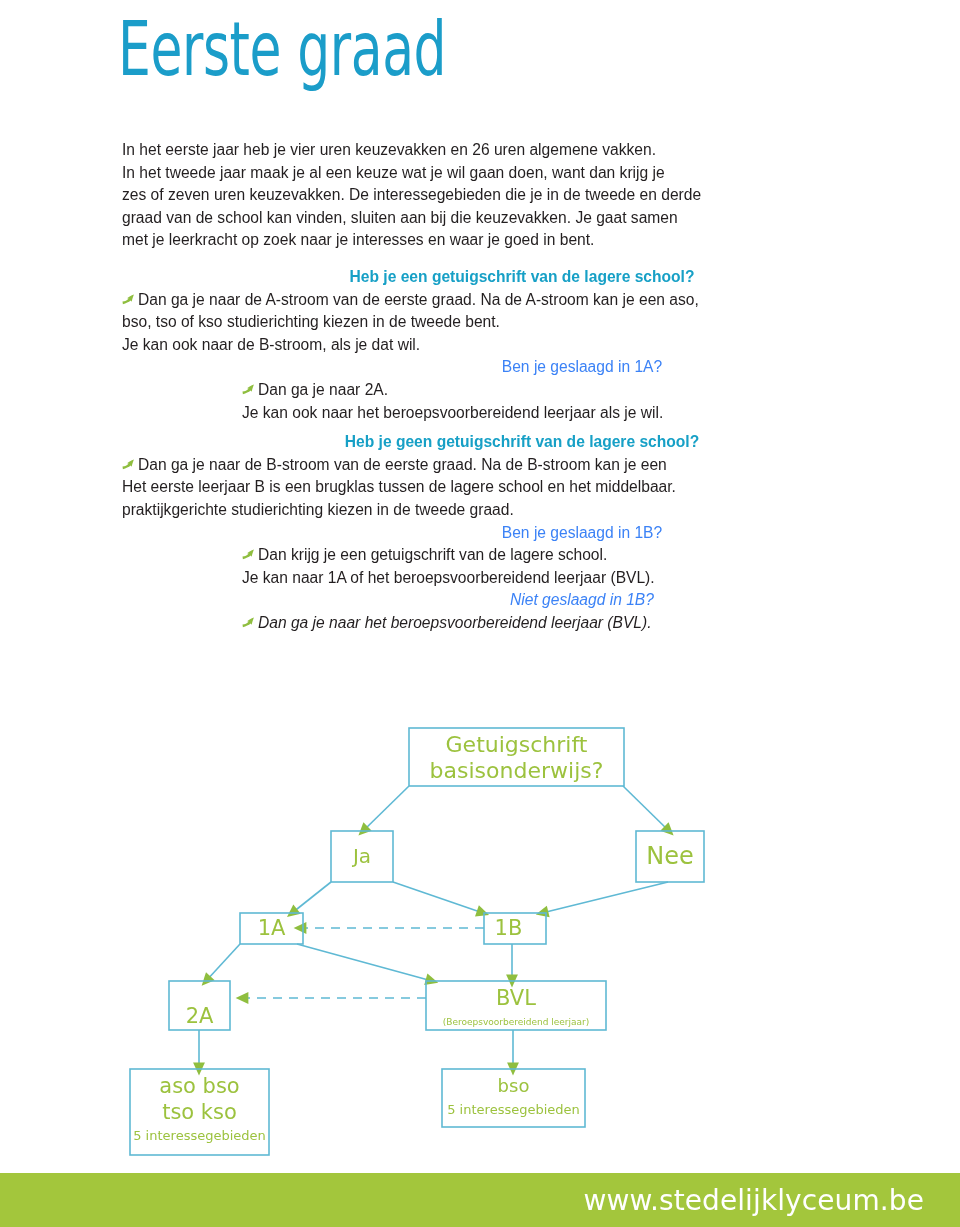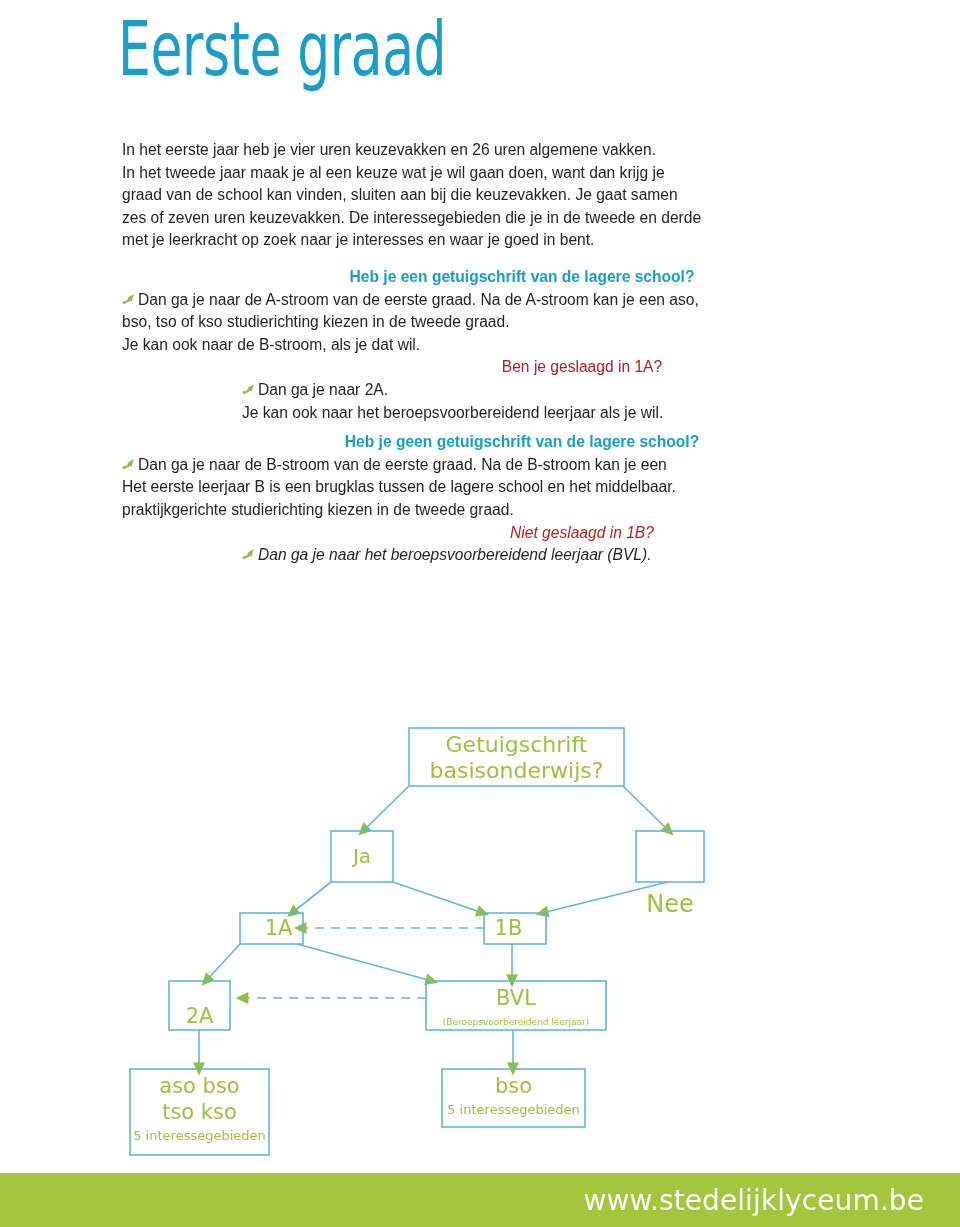--- a/index.html
+++ b/index.html
@@ -54,21 +54,21 @@
 
   .qhead {
     color: #17a0c6;
     font-weight: 700;
     font-size: 15.6px;
     line-height: 22.6px;
     text-align: center;
   }
   .qhead.sub {
     font-weight: 400;
-    color: #b91c1c;
+    color: #3b82f6;
   }
   .indent-1 { padding-left: 0px; }
   .indent-2 { padding-left: 120px; }
   .indent-3 { padding-left: 120px; font-style: italic; }
 
   .bullet-line {
     position: relative;
     padding-left: 16px;
   }
   .bullet-arrow {
@@ -121,38 +121,38 @@
 </head>
 <body>
 
 <div id="page-title">Eerste graad</div>
 
 <div id="copy">
 
   <div class="blk">
     <p>In het eerste jaar heb je vier uren keuzevakken en 26 uren algemene vakken.</p>
     <p>In het tweede jaar maak je al een keuze wat je wil gaan doen, want dan krijg je</p>
+    <p>zes of zeven uren keuzevakken. De interessegebieden die je in de tweede en derde</p>
     <p>graad van de school kan vinden, sluiten aan bij die keuzevakken. Je gaat samen</p>
-    <p>zes of zeven uren keuzevakken. De interessegebieden die je in de tweede en derde</p>
     <p>met je leerkracht op zoek naar je interesses en waar je goed in bent.</p>
   </div>
 
   <div class="spacer-sm"></div>
 
   <div class="blk indent-1">
     <p class="qhead">Heb je een getuigschrift van de lagere school?</p>
     <p class="bullet-line">
       <span class="bullet-arrow">
         <svg width="13" height="14" viewBox="0 0 13 14">
             <path d="M0.5 8.6 C3 8.3 5.2 7.2 6.6 5.4 L5.1 5.2 C6.9 4 9.1 2.7 11.9 1.6 C10.9 4.2 10.1 6.6 9.6 8.8 L8.7 7.5 C6.6 9.1 4 10.3 0.9 11.2 Z" fill="#8fbe3f"></path>
           </svg>
       </span>
       <span>Dan ga je naar de A-stroom van de eerste graad. Na de A-stroom kan je een aso,</span>
     </p>
-    <p>bso, tso of kso studierichting kiezen in de tweede graad.</p>
+    <p>bso, tso of kso studierichting kiezen in de tweede bent.</p>
     <p>Je kan ook naar de B-stroom, als je dat wil.</p>
   </div>
 
   <div class="blk indent-2">
     <p class="qhead sub">Ben je geslaagd in 1A?</p>
     <p class="bullet-line">
       <span class="bullet-arrow">
         <svg width="13" height="14" viewBox="0 0 13 14">
             <path d="M0.5 8.6 C3 8.3 5.2 7.2 6.6 5.4 L5.1 5.2 C6.9 4 9.1 2.7 11.9 1.6 C10.9 4.2 10.1 6.6 9.6 8.8 L8.7 7.5 C6.6 9.1 4 10.3 0.9 11.2 Z" fill="#8fbe3f"></path>
           </svg>
@@ -171,20 +171,32 @@
         <svg width="13" height="14" viewBox="0 0 13 14">
             <path d="M0.5 8.6 C3 8.3 5.2 7.2 6.6 5.4 L5.1 5.2 C6.9 4 9.1 2.7 11.9 1.6 C10.9 4.2 10.1 6.6 9.6 8.8 L8.7 7.5 C6.6 9.1 4 10.3 0.9 11.2 Z" fill="#8fbe3f"></path>
           </svg>
       </span>
       <span>Dan ga je naar de B-stroom van de eerste graad. Na de B-stroom kan je een</span>
     </p>
     <p>Het eerste leerjaar B is een brugklas tussen de lagere school en het middelbaar.</p>
     <p>praktijkgerichte studierichting kiezen in de tweede graad.</p>
   </div>
 
+  <div class="blk indent-2">
+    <p class="qhead sub">Ben je geslaagd in 1B?</p>
+    <p class="bullet-line">
+      <span class="bullet-arrow">
+        <svg width="13" height="14" viewBox="0 0 13 14">
+            <path d="M0.5 8.6 C3 8.3 5.2 7.2 6.6 5.4 L5.1 5.2 C6.9 4 9.1 2.7 11.9 1.6 C10.9 4.2 10.1 6.6 9.6 8.8 L8.7 7.5 C6.6 9.1 4 10.3 0.9 11.2 Z" fill="#8fbe3f"></path>
+          </svg>
+      </span>
+      <span>Dan krijg je een getuigschrift van de lagere school.</span>
+    </p>
+    <p>Je kan naar 1A of het beroepsvoorbereidend leerjaar (BVL).</p>
+  </div>
 
   <div class="blk indent-3">
     <p class="qhead sub">Niet geslaagd in 1B?</p>
     <p class="bullet-line">
       <span class="bullet-arrow">
         <svg width="13" height="14" viewBox="0 0 13 14">
             <path d="M0.5 8.6 C3 8.3 5.2 7.2 6.6 5.4 L5.1 5.2 C6.9 4 9.1 2.7 11.9 1.6 C10.9 4.2 10.1 6.6 9.6 8.8 L8.7 7.5 C6.6 9.1 4 10.3 0.9 11.2 Z" fill="#8fbe3f"></path>
           </svg>
       </span>
       <span>Dan ga je naar het beroepsvoorbereidend leerjaar (BVL).</span>
@@ -244,25 +256,25 @@
 
   <div class="fbox-txt" style="left:409px; top:19px; width:215px; font-size:22px; line-height:26px;">
     <span>Getuigschrift</span><br>
     <span>basisonderwijs?</span>
   </div>
 
   <div class="fbox-txt" style="left:331px; top:129px; width:62px; font-size:20px; line-height:28px;">
     <span>Ja</span>
   </div>
 
-  <div class="fbox-txt" style="left:636px; top:129px; width:68px; font-size:24px; line-height:28px;margin-top:48px;">
+  <div class="fbox-txt" style="left:636px; top:129px; width:68px; font-size:24px; line-height:28px;">
     <span>Nee</span>
   </div>
 
-  <div class="fbox-txt" style="left:240px; top:203px; width:63px; font-size:21px; line-height:25px;margin-left:7px;">
+  <div class="fbox-txt" style="left:240px; top:203px; width:63px; font-size:21px; line-height:25px;">
     <span>1A</span>
   </div>
 
   <div class="fbox-txt" style="left:484px; top:203px; width:49px; font-size:21px; line-height:25px;">
     <span>1B</span>
   </div>
 
   <div class="fbox-txt" style="left:169px; top:291px; width:61px; font-size:21px; line-height:25px;">
     <span>2A</span>
   </div>
@@ -272,19 +284,19 @@
     <span style="font-size:9px; line-height:12px;">(Beroepsvoorbereidend leerjaar)</span>
   </div>
 
   <div class="fbox-txt" style="left:130px; top:360px; width:139px;">
     <span style="font-size:21px; line-height:26px;">aso bso</span><br>
     <span style="font-size:21px; line-height:26px;">tso kso</span><br>
     <span style="font-size:13px; line-height:17px;">5 interessegebieden</span>
   </div>
 
   <div class="fbox-txt" style="left:442px; top:360px; width:143px;">
-    <span style="font-size:21px; line-height:26px;">bso</span><br>
+    <span style="font-size:18px; line-height:26px;">bso</span><br>
     <span style="font-size:13px; line-height:17px;">5 interessegebieden</span>
   </div>
 </div>
 
 <div id="footer-band"></div>
 <div id="footer-url">www.stedelijklyceum.be</div>
 
 </body></html>

